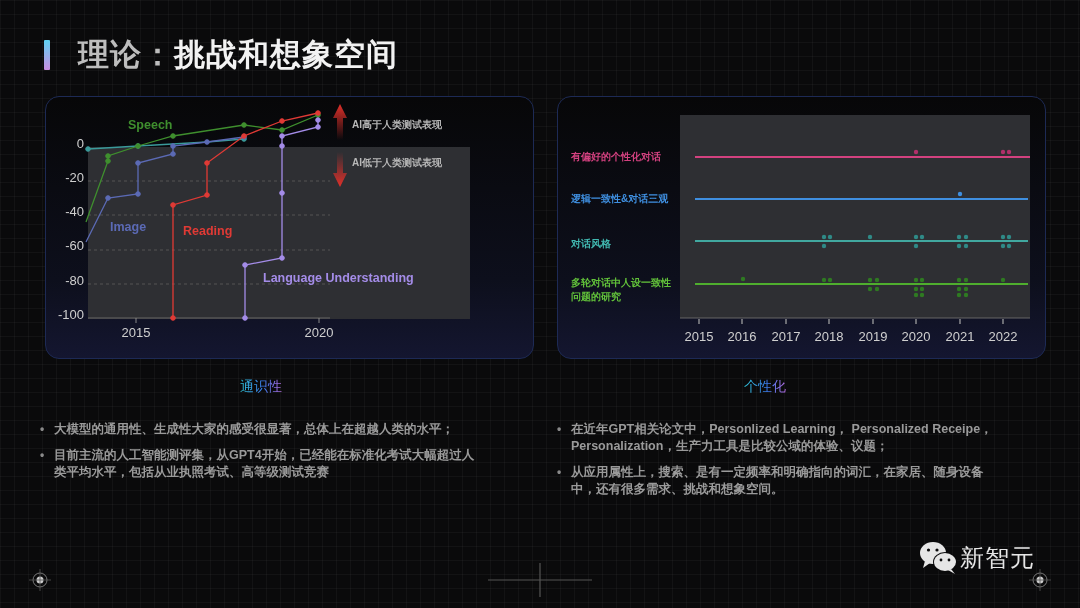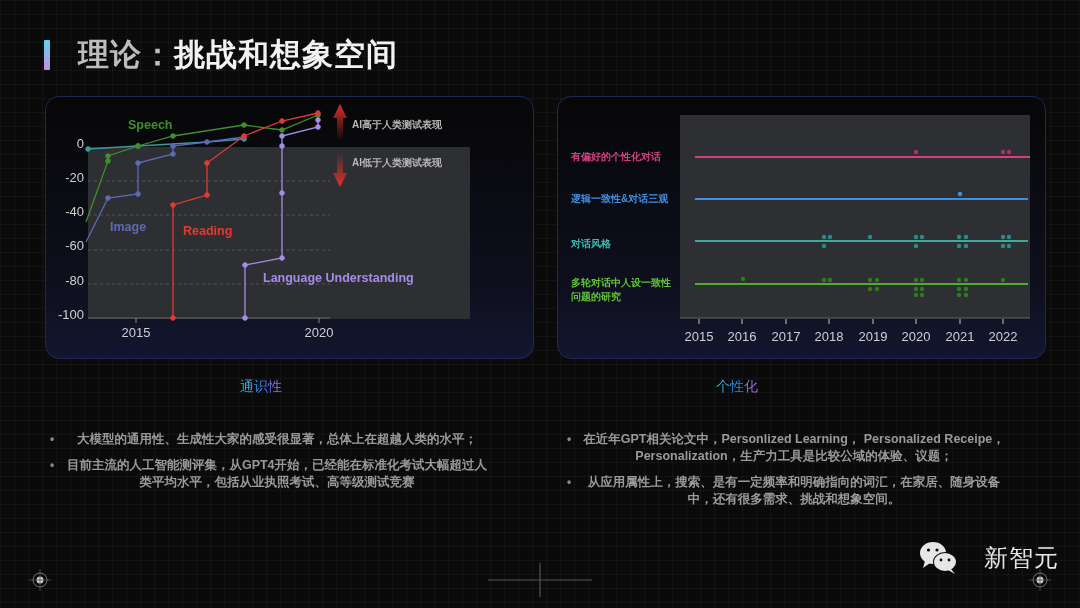--- a/index.html
+++ b/index.html
@@ -19,27 +19,27 @@
     color:#bdbdbd; }
   .title .hl { color:#f2f2f2; }
   .panel { position:absolute; border-radius:14px; border:1px solid #1d2a55;
     background:linear-gradient(180deg,#070708 0%, #0d0f1c 70%, #141630 100%); }
   #panel-left { left:45px; top:96px; width:487px; height:261px; }
   #panel-right { left:557px; top:96px; width:487px; height:261px; }
   svg text { font-family:"Liberation Sans","DejaVu Sans",sans-serif; }
   .section-title { position:absolute; font-size:14px; font-weight:normal;
     background:linear-gradient(90deg,#2fc5d8,#3b7cf0 55%,#b56be0); -webkit-background-clip:text; background-clip:text; color:transparent; }
   #sec-left-title { left:240px; top:378px; }
-  #sec-right-title { left:716px; top:378px;text-decoration:underline; }
-  ul.bullets { position:absolute; margin:10px; padding:0; list-style:none; font-size:12.5px; color:#9a9a9a; font-weight:bold; line-height:17px;text-align:center; }
+  #sec-right-title { left:744px; top:378px;text-decoration:underline; }
+  ul.bullets { position:absolute; margin:0; padding:0; list-style:none; font-size:12.5px; color:#9a9a9a; font-weight:bold; line-height:17px; }
   ul.bullets li { position:relative; padding-left:14px; margin-bottom:9px; }
   ul.bullets li::before { content:"•"; position:absolute; left:0; top:0; color:#8a8a8a; font-size:12px; }
   #bullets-left { left:40px; top:421px; width:440px; }
   #bullets-right { left:557px; top:421px; width:440px; }
-  .brand { position:absolute; left:918px; top:540px; display:flex; align-items:center; gap:24px; }
+  .brand { position:absolute; left:918px; top:540px; display:flex; align-items:center; gap:0; }
   .brand-name { font-size:24px; color:#e6e6e6; letter-spacing:1px; }
   .target { position:absolute; width:22px; height:22px; }
   .cross { position:absolute; }
 </style>
 </head>
 <body>
 
 <div class="title-bar"></div>
 <div class="title"><span>理论：</span><span class="hl">挑战和想象空间</span></div>
 

